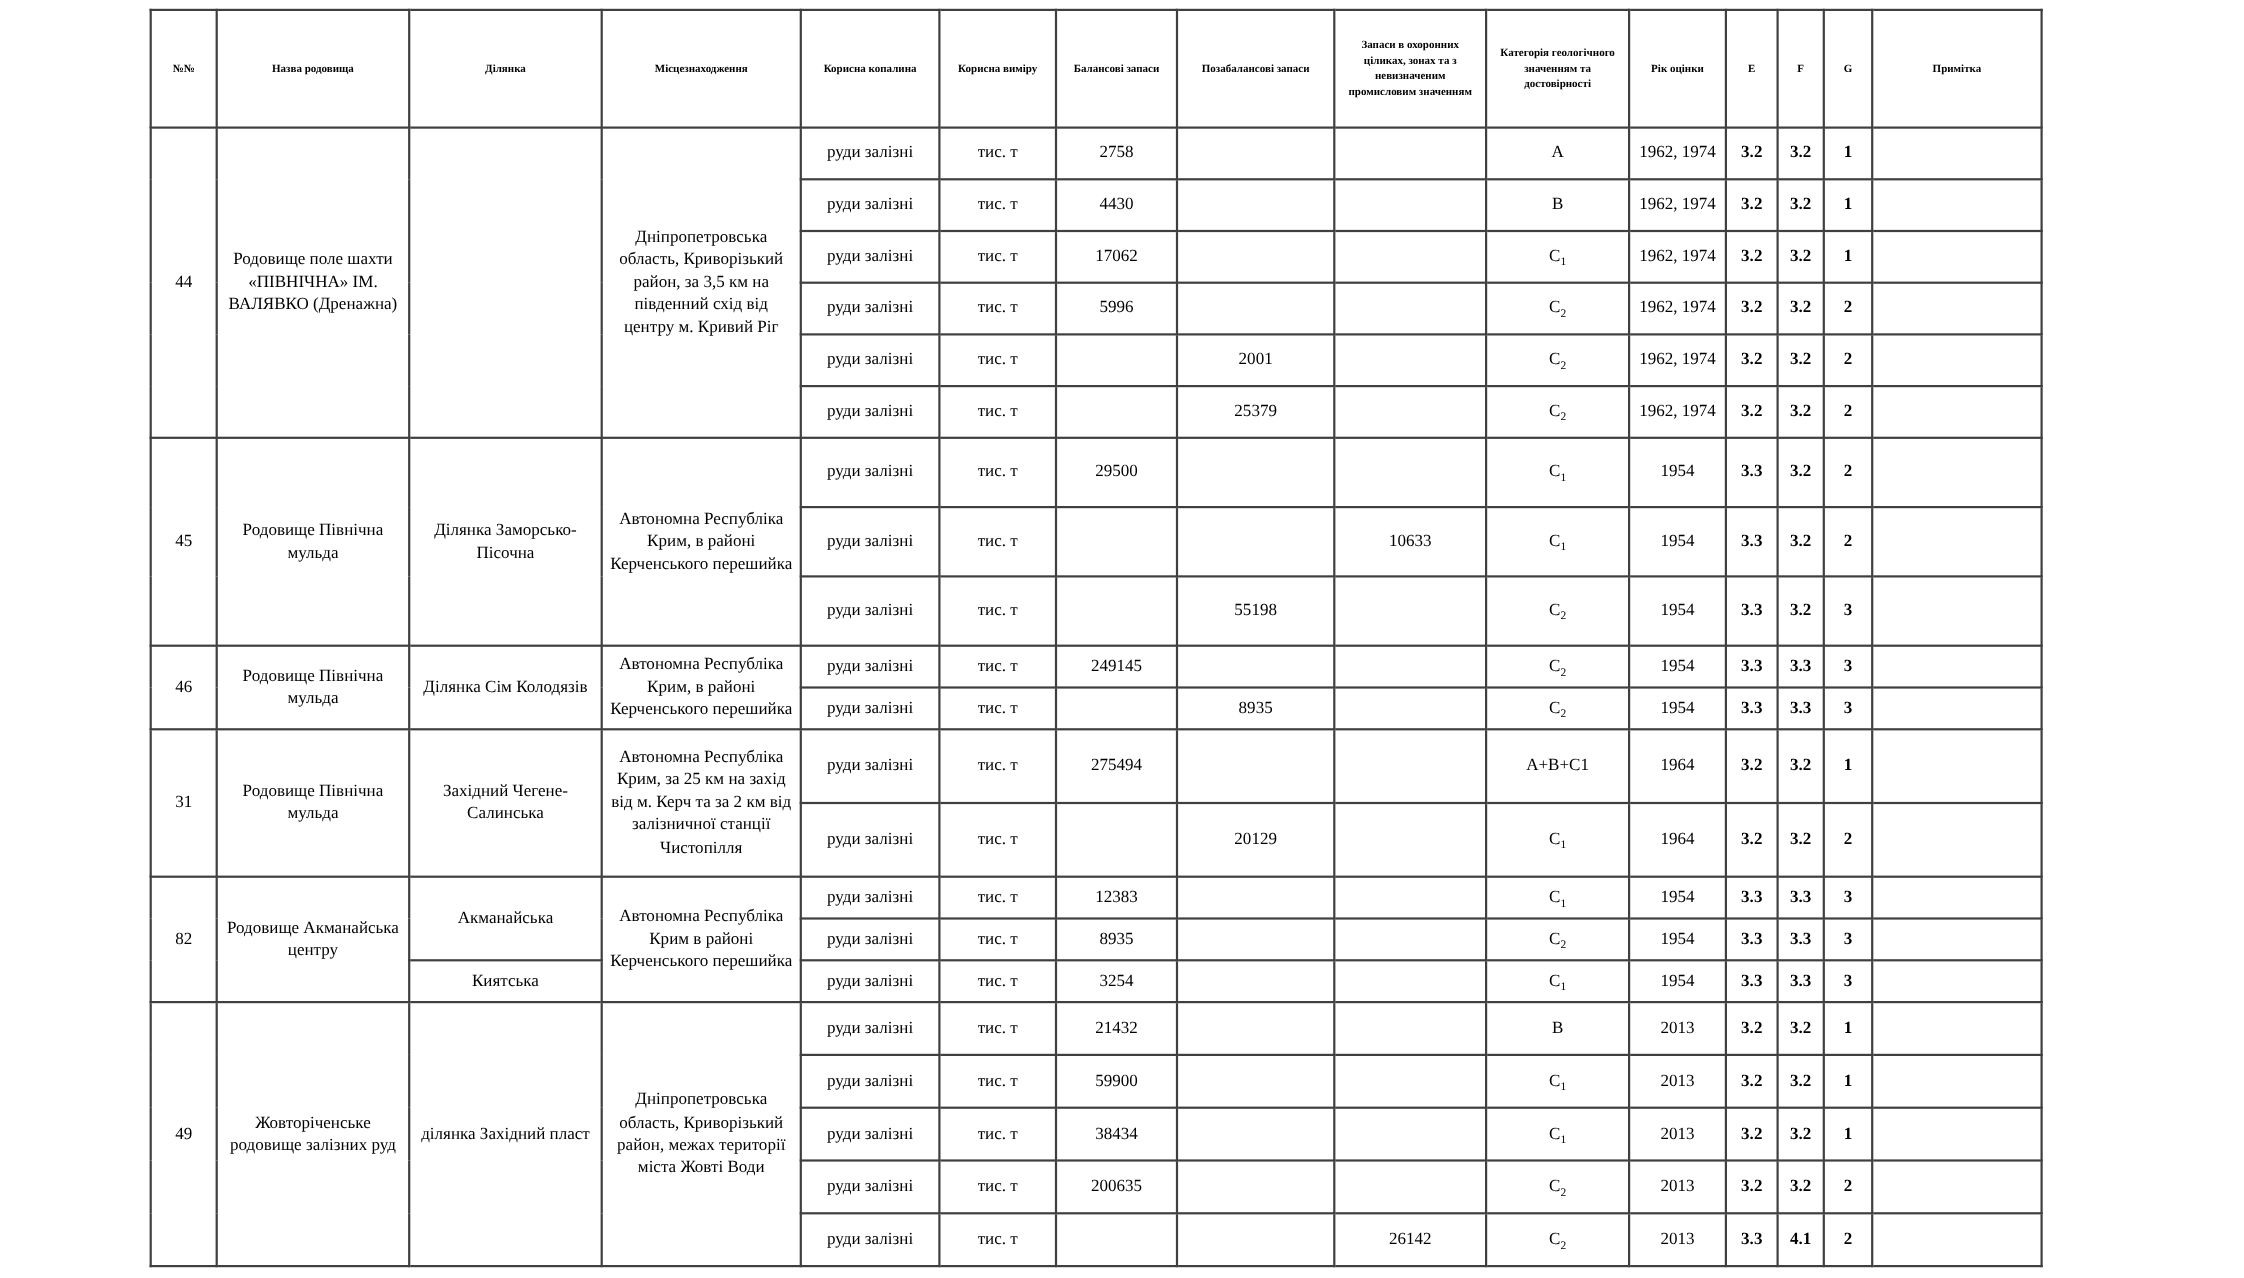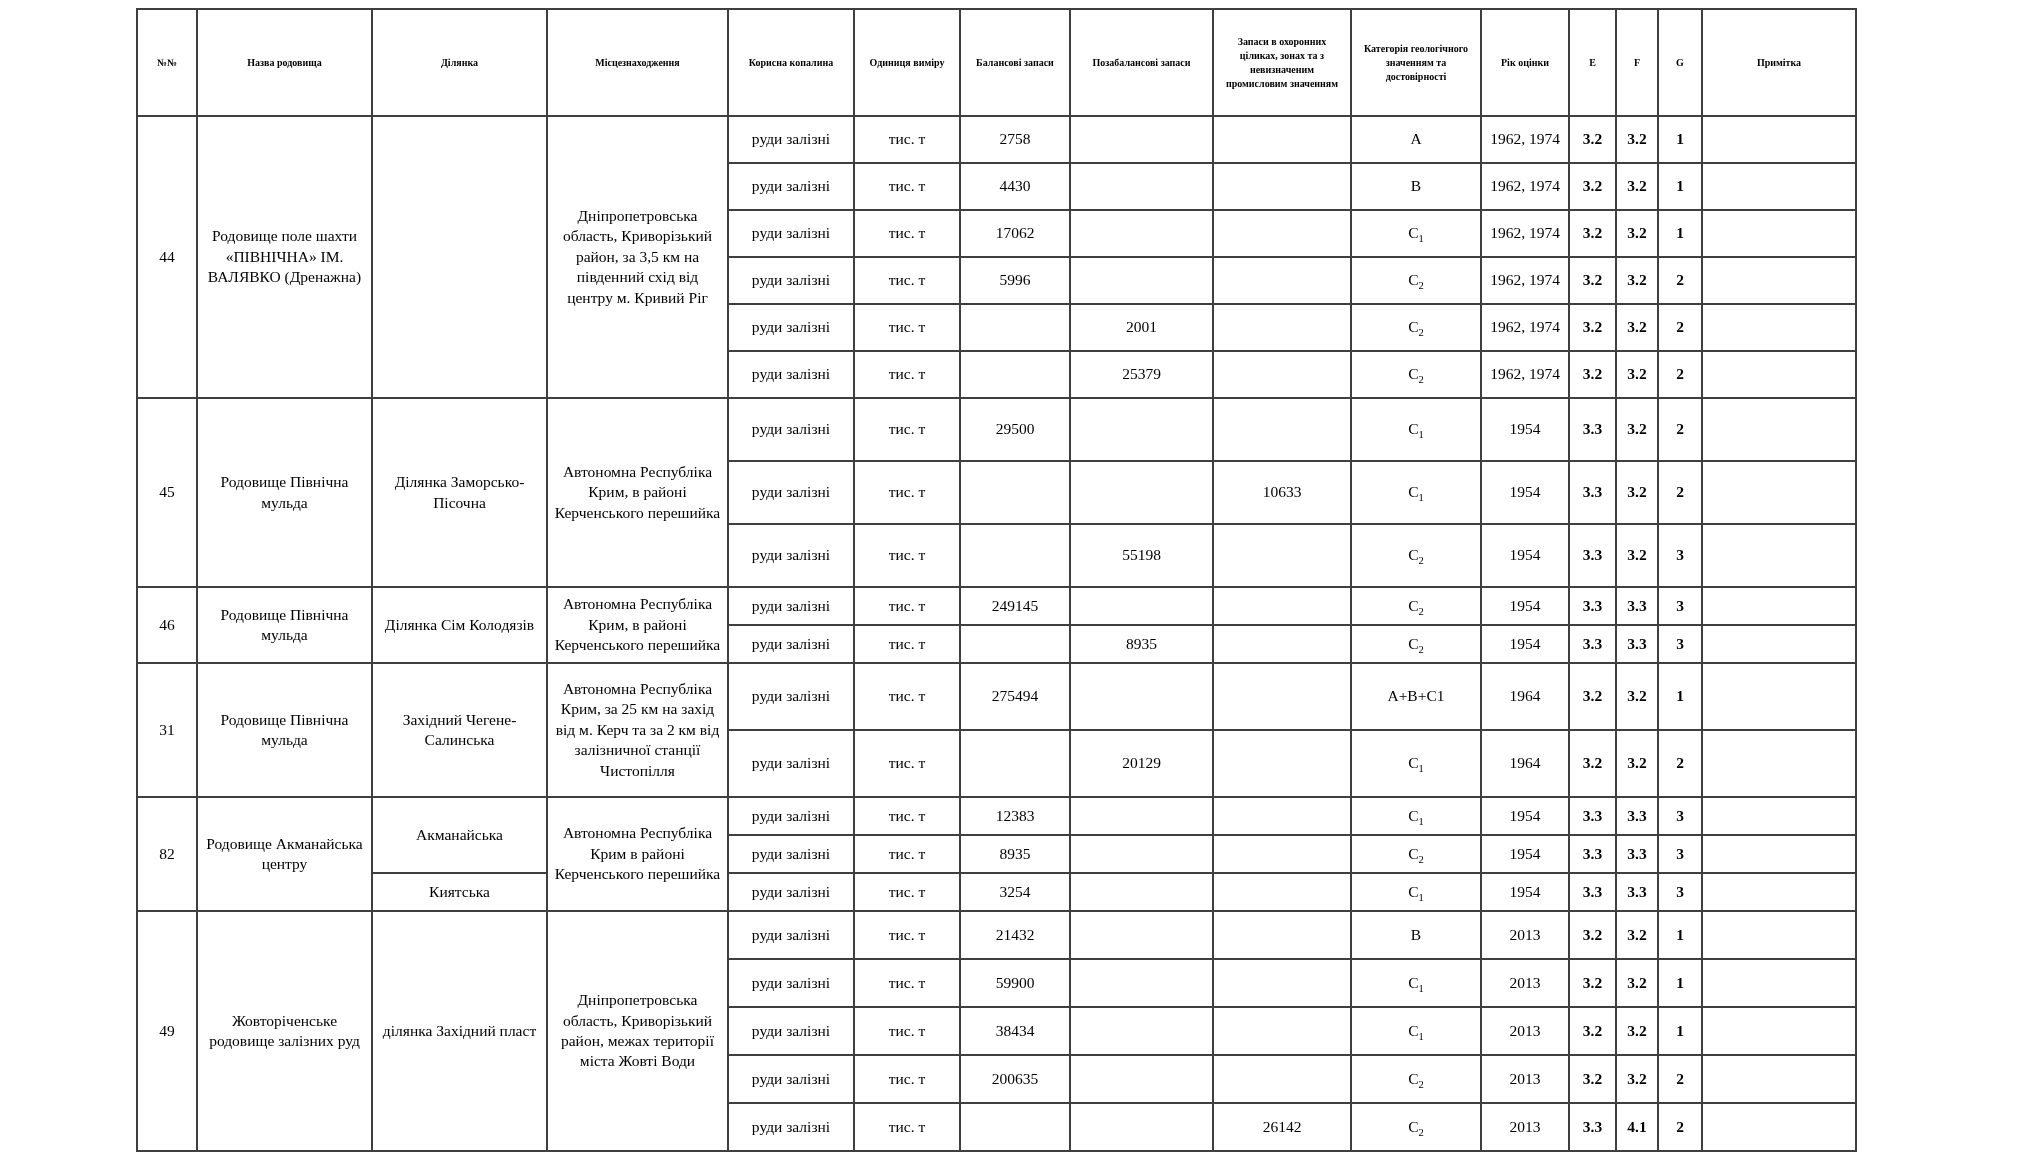--- a/index.html
+++ b/index.html
@@ -43,21 +43,21 @@
         <col style="width:44px">
         <col style="width:154px">
     </colgroup>
     <thead id="thead">
         <tr style="height: 107px;">
           <th>№№</th>
           <th>Назва родовища</th>
           <th>Ділянка</th>
           <th>Місцезнаходження</th>
           <th>Корисна копалина</th>
-          <th>Одиниця виміру</th>
+          <th>Корисна виміру</th>
           <th>Балансові запаси</th>
           <th>Позабалансові запаси</th>
           <th>Запаси в охоронних ціликах, зонах та з невизначеним промисловим значенням</th>
           <th>Категорія геологічного значенням та достовірності</th>
           <th>Рік оцінки</th>
           <th>E</th>
           <th>F</th>
           <th>G</th>
           <th>Примітка</th>
         </tr>

